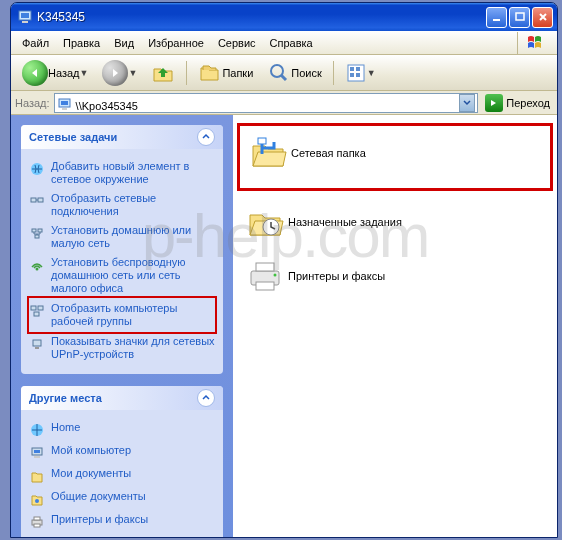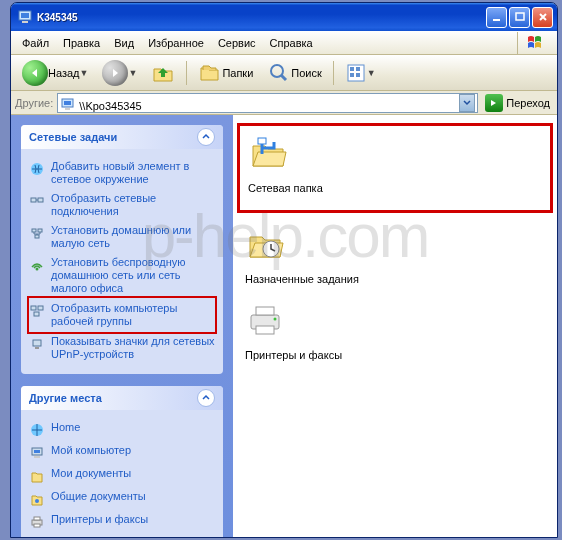--- a/index.html
+++ b/index.html
@@ -1,20 +1,20 @@
 <!DOCTYPE html>
 <html><head>
 <meta charset="utf-8">
 <style>
 * { box-sizing: border-box; margin: 0; padding: 0; font-family: Tahoma, sans-serif; font-size: 11px; }
 body { background: #7b8cc0; width: 562px; height: 540px; overflow: hidden; position: relative; }
 .window { position: absolute; left: 10px; top: 2px; width: 548px; height: 536px; background: #ece9d8; border: 1px solid #0a246a; border-radius: 7px 7px 0 0; overflow: hidden; box-shadow: 0 0 0 1px #4a7ce0 inset; }
 .titlebar { height: 28px; background: linear-gradient(to bottom, #3c8cf0 0%, #0842c8 8%, #0842c8 40%, #2060e0 88%, #1050d0 100%); display: flex; align-items: center; padding: 0 4px 0 6px; color: #fff; }
 .titlebar .ticon { width: 16px; height: 16px; margin-right: 4px; }
-.titlebar .title { flex: 1; font-weight: bold; font-size: 10px; text-shadow: 1px 1px 0 #0a246a; }
+.titlebar .title { flex: 1; font-weight: normal; font-size: 12px; text-shadow: 1px 1px 0 #0a246a; }
 .winbtn { width: 21px; height: 21px; margin-left: 2px; border-radius: 3px; border: 1px solid #fff; display: flex; align-items: center; justify-content: center; }
 .winbtn.min, .winbtn.max { background: linear-gradient(to bottom, #7ba7f7, #2865d8); }
 .winbtn.close { background: linear-gradient(to bottom, #f09282, #d84020); }
 .menubar { height: 24px; background: linear-gradient(to bottom, #fff, #ece9d8); border-bottom: 1px solid #c0b890; display: flex; align-items: center; padding: 0 4px; }
 .menubar span { padding: 2px 7px; color: #000; cursor: default; }
 .menubar .logo { margin-left: auto; width: 36px; height: 22px; display: flex; align-items: center; justify-content: center; border-left: 1px solid #c0b890; }
 .toolbar { height: 36px; background: linear-gradient(to bottom, #fff, #ece9d8 60%, #e0dcc8); border-bottom: 1px solid #c0b890; display: flex; align-items: center; padding: 0 6px; gap: 4px; }
 .tbtn { display: flex; align-items: center; gap: 0; padding: 2px 4px; border: 1px solid transparent; border-radius: 3px; }
 .tbtn .cir { width: 26px; height: 26px; border-radius: 50%; display: flex; align-items: center; justify-content: center; }
 .cir.green { background: radial-gradient(circle at 30% 30%, #a0f090, #20a020); box-shadow: inset -2px -2px 4px rgba(0,0,0,.3); }
@@ -33,21 +33,21 @@
 .sidebar { width: 222px; background: linear-gradient(to bottom, #7a96df 0%, #6e8fde 100%); padding: 10px; overflow: hidden; }
 .panel { background: #d6dff7; border-radius: 4px; margin-bottom: 12px; overflow: hidden; }
 .panel-hd { height: 24px; background: linear-gradient(to right, #fff, #c6d3f7); display: flex; align-items: center; padding: 0 8px; font-weight: bold; color: #215dc6; font-size: 12px; }
 .panel-hd .chev { margin-left: auto; width: 18px; height: 18px; border-radius: 50%; background: #fff; border: 1px solid #a0b8e8; display: flex; align-items: center; justify-content: center; color: #215dc6; }
 .panel-body { padding: 8px 8px 10px 8px; }
 .task { display: flex; align-items: flex-start; gap: 6px; padding: 3px 0; color: #215dc6; cursor: pointer; }
 .task .tic { width: 16px; height: 16px; flex-shrink: 0; margin-top: 1px; }
 .task span.t { line-height: 13px; }
 .hl-red { border: 2px solid #d00000; margin: -2px; padding: 1px 0; }
 .main { flex: 1; background: #fff; padding: 12px 8px; }
-.item { display: flex; align-items: flex-start; gap: 10px; padding: 4px; margin-bottom: 8px; flex-direction: column; }
+.item { display: flex; align-items: center; gap: 3px; padding: 4px; margin-bottom: 8px; }
 .item .iic { width: 40px; height: 38px; flex-shrink: 0; }
 .item .lbl { color: #000; }
 .hl-red-main { border: 3px solid #d00000; padding: 4px; margin: -4px -4px 8px -4px; }
 .watermark { position: absolute; top: 200px; left: 4px; width: 562px; text-align: center; font-size: 62px; font-weight: 300; color: rgba(120,120,120,0.22); font-family: Arial, sans-serif; letter-spacing: -2px; pointer-events: none; z-index: 100; }
 </style>
 </head>
 <body>
 
 <div class="window">
   <div class="titlebar">
@@ -137,21 +137,21 @@
           <rect x="5" y="5" width="4" height="4" fill="#6090d0"></rect>
           <rect x="11" y="5" width="4" height="4" fill="#6090d0"></rect>
           <rect x="5" y="11" width="4" height="4" fill="#6090d0"></rect>
           <rect x="11" y="11" width="4" height="4" fill="#6090d0"></rect>
         </svg>
       <span class="drop">▼</span>
     </div>
   </div>
 
   <div class="addrbar">
-    <span class="lbl">Другие:</span>
+    <span class="lbl">Назад:</span>
     <div class="addrbox">
       <svg class="ic" viewBox="0 0 16 16">
           <rect x="2" y="3" width="11" height="8" fill="#cde6ff" stroke="#4a7cc0"></rect>
           <rect x="4" y="5" width="7" height="4" fill="#4080e0"></rect>
           <rect x="5" y="12" width="5" height="2" fill="#d0d0d0"></rect>
         </svg>
       <span class="txt">\\Kpo345345</span>
       <div class="dbtn">
           <svg width="8" height="6">
             <path d="M1 1 L4 4 L7 1" stroke="#2050a0" fill="none" stroke-width="1.5"></path>

